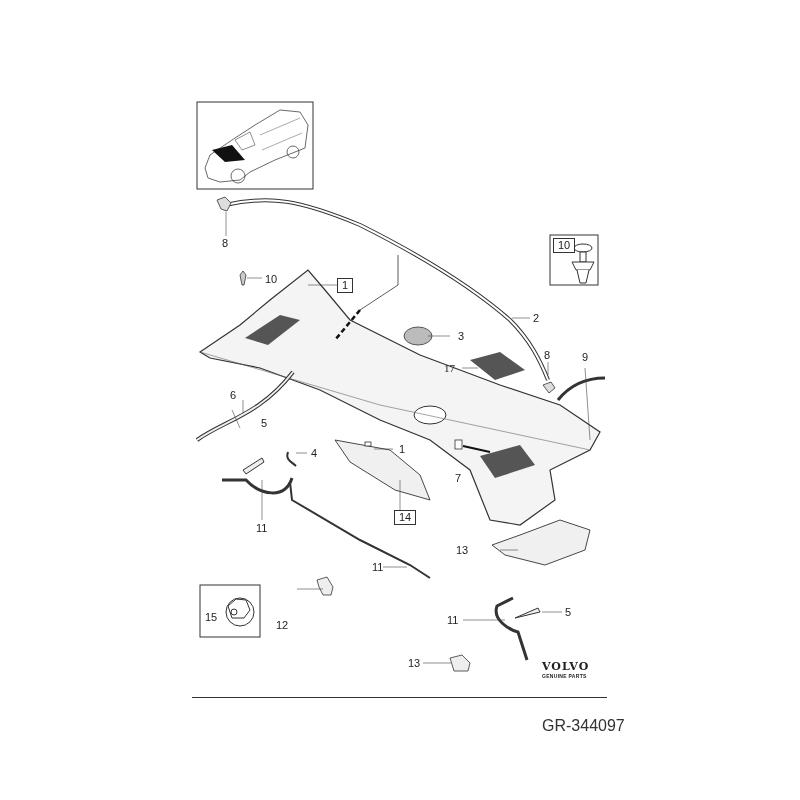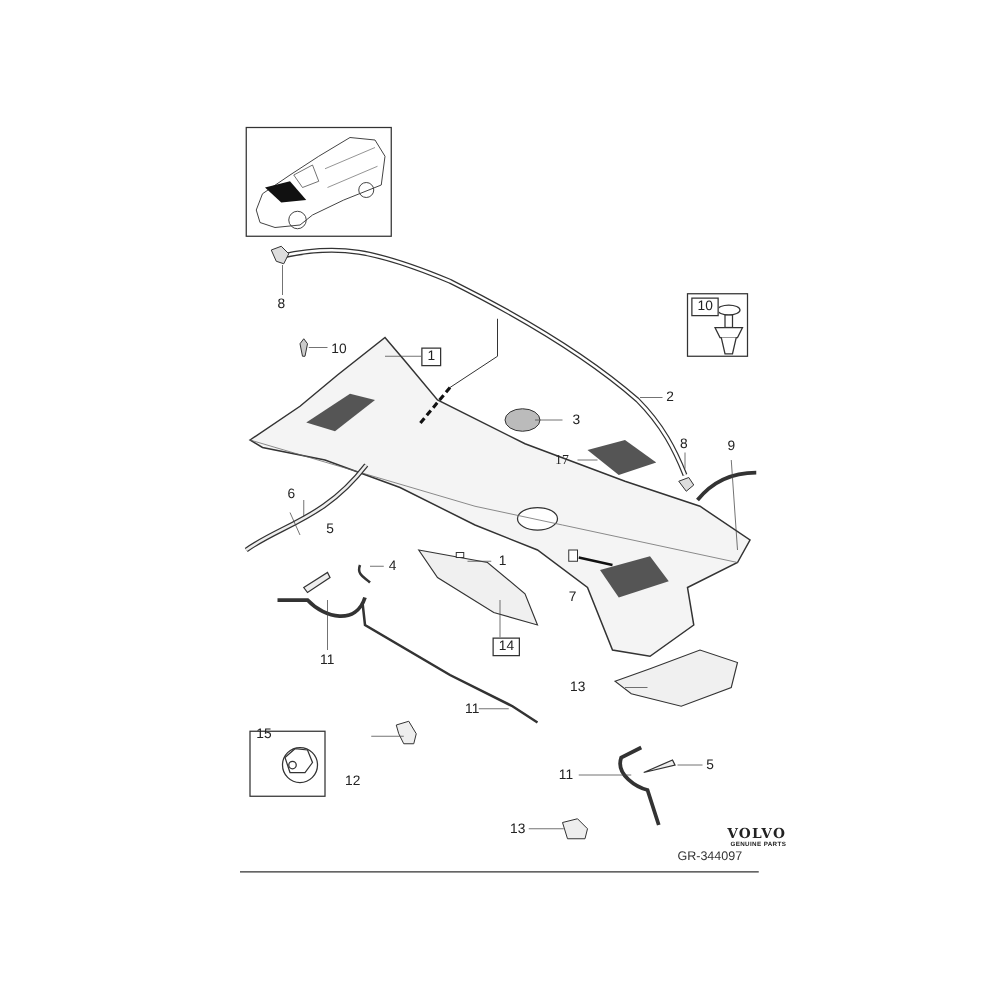--- a/index.html
+++ b/index.html
@@ -1,23 +1,23 @@
 <!DOCTYPE html>
 <html><head>
 <meta charset="utf-8">
 <style>
   html, body { margin:0; padding:0; background:#ffffff; }
   body { width:800px; height:800px; position:relative; overflow:hidden; font-family:"Liberation Sans", sans-serif; color:#222; }
   #diagram { position:absolute; left:0; top:0; width:800px; height:800px; }
   .callout { position:absolute; font-size:11px; color:#222; line-height:1; }
   .boxed { border:1px solid #333; padding:1px 4px; background:#fff; }
-  .brand { position:absolute; left:542px; top:660px; width:52px; text-align:right;margin-left:35px; }
+  .brand { position:absolute; left:542px; top:660px; width:52px; text-align:left; }
   .brand-name { font-family:"DejaVu Serif", serif; font-weight:bold; font-size:11px; letter-spacing:1px; }
   .brand-sub { font-size:5px; font-weight:bold; letter-spacing:0.3px; }
-  .ref { position:absolute; left:542px; top:680px; font-size:10px; color:#333; }
+  .ref { position:absolute; left:542px; top:717px; font-size:16px; color:#333; }
   .baseline { position:absolute; left:192px; top:697px; width:415px; height:1px; background:#333; }
 </style>
 </head>
 <body>
 
 <svg id="diagram" viewBox="0 0 800 800" xmlns="http://www.w3.org/2000/svg">
 
   <g>
     <rect x="197" y="102" width="116" height="87" fill="#fff" stroke="#333" stroke-width="1"></rect>
     <path d="M205 168 L210 155 L232 140 L255 125 L280 110 L300 112 L308 125 L305 148 L275 160 L250 172 L240 180 L220 182 L208 178 Z" fill="none" stroke="#444" stroke-width="0.8"></path>
@@ -127,21 +127,21 @@
 <span class="callout" style="left:230px;top:390px;">6</span>
 <span class="callout" style="left:261px;top:418px;">5</span>
 <span class="callout" style="left:311px;top:448px;">4</span>
 <span class="callout" style="left:399px;top:444px;">1</span>
 <span class="callout" style="left:455px;top:473px;">7</span>
 <span class="callout boxed" style="left:394px;top:510px;">14</span>
 <span class="callout" style="left:256px;top:523px;">11</span>
 <span class="callout" style="left:456px;top:545px;">13</span>
 <span class="callout" style="left:372px;top:562px;">11</span>
 <span class="callout" style="left:276px;top:584px;margin-top:36px;">12</span>
-<span class="callout" style="left:205px;top:582px;text-align:center;">15</span>
+<span class="callout" style="left:205px;top:612px;text-align:center;">15</span>
 <span class="callout" style="left:447px;top:615px;">11</span>
 <span class="callout" style="left:565px;top:607px;">5</span>
 <span class="callout" style="left:408px;top:658px;">13</span>
 
 <div class="brand">
   <div class="brand-name">VOLVO</div>
   <div class="brand-sub">GENUINE PARTS</div>
 </div>
 <div class="ref">GR-344097</div>
 <div class="baseline"></div>

